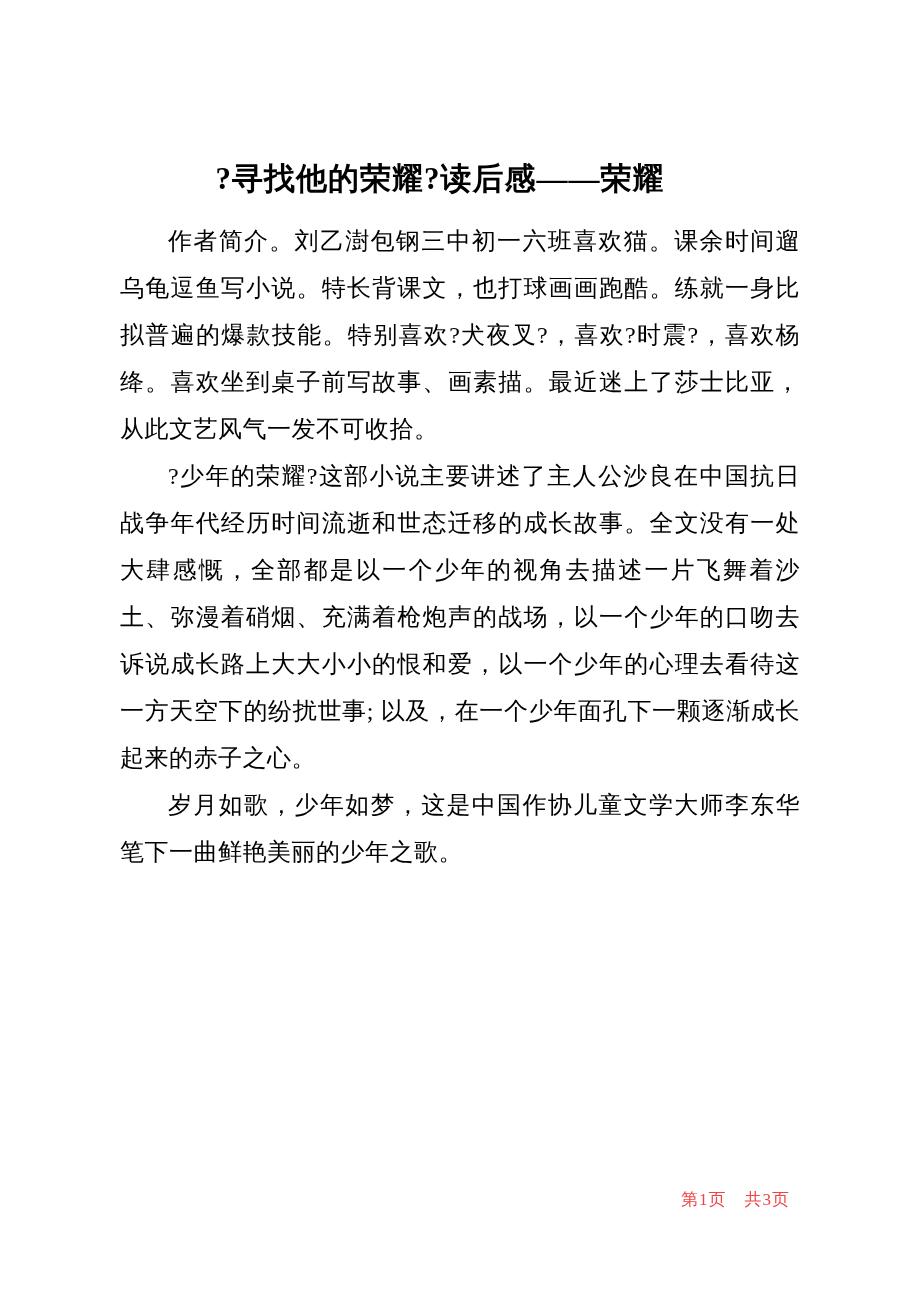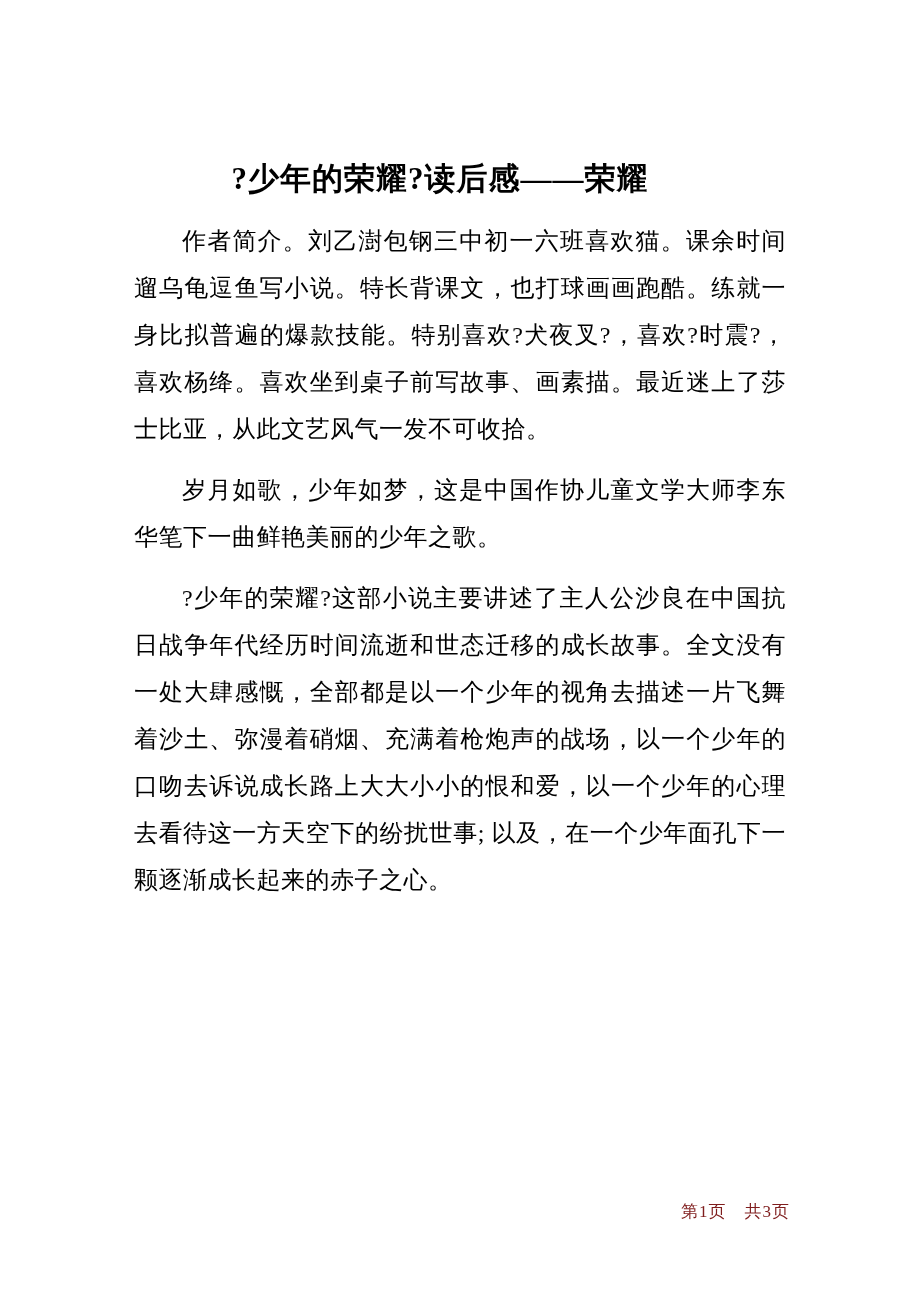--- a/index.html
+++ b/index.html
@@ -30,42 +30,42 @@
     font-size: 24px;
     line-height: 47px;
     text-indent: 2em;
     margin: 0;
   }
   .body-para {
     font-size: 24px;
     line-height: 47px;
     text-align: justify;
     text-indent: 2em;
-    margin: 14px;
+    margin: 0;
     letter-spacing: 0.5px;
   }
   .page-footer {
     position: absolute;
     right: 130px;
-    bottom: 79px;
+    bottom: 91px;
     font-size: 17px;
-    color: #7f1d1d;
+    color: #ef4444;
     letter-spacing: 1px;
   }
 </style>
 </head>
 <body>
 
 <div class="page">
 
-  <h1 class="doc-title">?少年的荣耀?读后感——荣耀</h1>
+  <h1 class="doc-title">?寻找他的荣耀?读后感——荣耀</h1>
 
 
   <p class="body-para">作者简介。刘乙澍包钢三中初一六班喜欢猫。课余时间遛乌龟逗鱼写小说。特长背课文，也打球画画跑酷。练就一身比拟普遍的爆款技能。特别喜欢?犬夜叉?，喜欢?时震?，喜欢杨绛。喜欢坐到桌子前写故事、画素描。最近迷上了莎士比亚，从此文艺风气一发不可收拾。</p>
 
+  <p class="body-para">?少年的荣耀?这部小说主要讲述了主人公沙良在中国抗日战争年代经历时间流逝和世态迁移的成长故事。全文没有一处大肆感慨，全部都是以一个少年的视角去描述一片飞舞着沙土、弥漫着硝烟、充满着枪炮声的战场，以一个少年的口吻去诉说成长路上大大小小的恨和爱，以一个少年的心理去看待这一方天空下的纷扰世事; 以及，在一个少年面孔下一颗逐渐成长起来的赤子之心。</p>
+
   <p class="body-para">岁月如歌，少年如梦，这是中国作协儿童文学大师李东华笔下一曲鲜艳美丽的少年之歌。</p>
-
-  <p class="body-para">?少年的荣耀?这部小说主要讲述了主人公沙良在中国抗日战争年代经历时间流逝和世态迁移的成长故事。全文没有一处大肆感慨，全部都是以一个少年的视角去描述一片飞舞着沙土、弥漫着硝烟、充满着枪炮声的战场，以一个少年的口吻去诉说成长路上大大小小的恨和爱，以一个少年的心理去看待这一方天空下的纷扰世事; 以及，在一个少年面孔下一颗逐渐成长起来的赤子之心。</p>
 
 
   <div class="page-footer">第1页　共3页</div>
 
 </div>
 
 </body></html>

